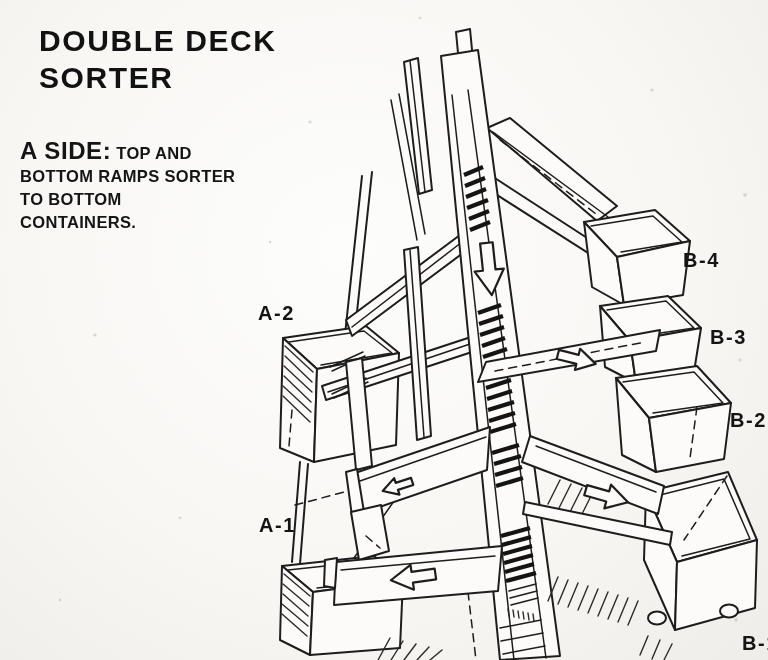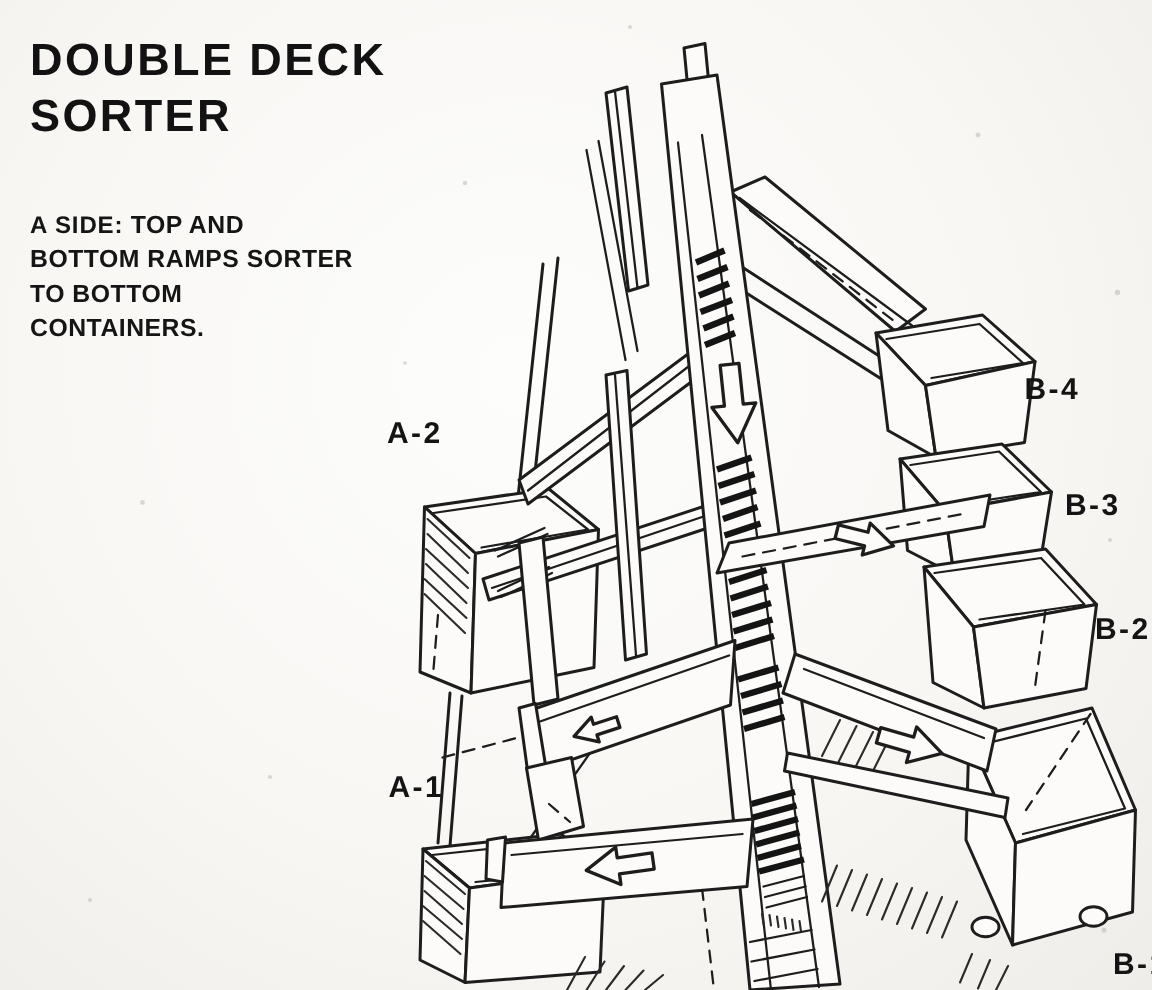--- a/index.html
+++ b/index.html
@@ -3,39 +3,39 @@
 <meta charset="utf-8">
 <style>
   html,body{margin:0;padding:0;background:#e8e6e2;}
   .stage{
     position:relative;width:768px;height:660px;overflow:hidden;
     background:radial-gradient(ellipse at 45% 38%, #fdfdfc 0%, #f8f7f4 55%, #efede9 100%);
     font-family:"Liberation Sans", sans-serif;color:#161616;
   }
   .stage svg{position:absolute;left:0;top:0;}
   .title{
-    position:absolute;left:20px;top:22px;margin:0;
+    position:absolute;left:39px;top:22px;margin:0;
     font-size:30px;font-weight:800;line-height:37px;letter-spacing:1.6px;
     color:#121212;
   }
   .title span{display:block;white-space:nowrap;}
   .note{
     position:absolute;left:20px;width:260px;
     font-size:16.5px;font-weight:800;line-height:23px;letter-spacing:.35px;
     color:#151515;
   }
   .note-a{top:139px;}
   .note-b{top:268px;}
-  .note .note-lead{font-size:16px;letter-spacing:.6px;}
+  .note .note-lead{font-size:24px;letter-spacing:.6px;}
   .note-line{white-space:nowrap;}
   .lbl{
     position:absolute;font-size:20px;font-weight:800;letter-spacing:1.6px;
     white-space:nowrap;color:#141414;
   }
-  .lbl-a2{left:258px;top:278px;}
+  .lbl-a2{left:258px;top:302px;}
   .lbl-a1{left:259px;top:514px;}
   .lbl-b4{left:683px;top:249px;}
   .lbl-b3{left:710px;top:326px;}
   .lbl-b2{left:730px;top:409px;}
   .lbl-b1{left:742px;top:632px;}
 </style>
 </head>
 <body>
 
 <div class="stage">

